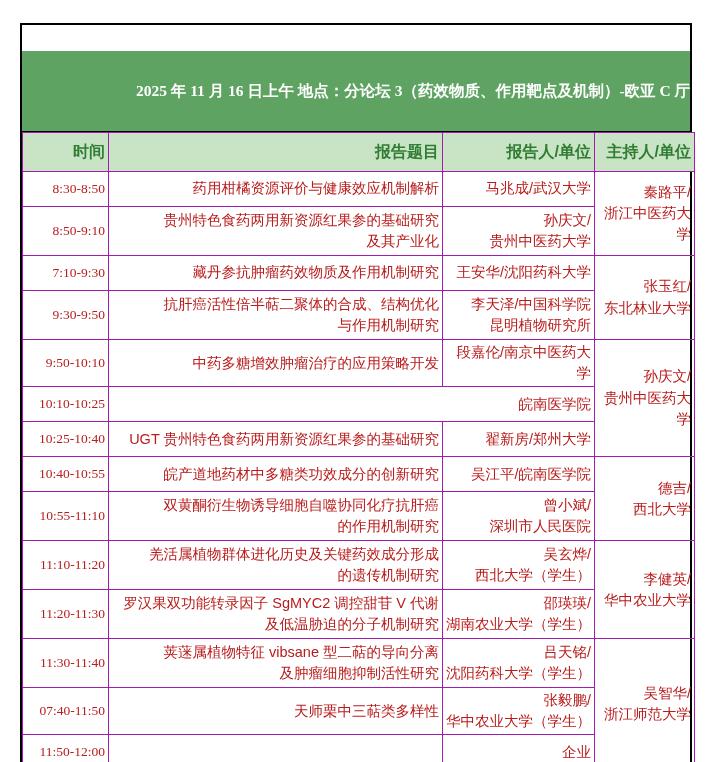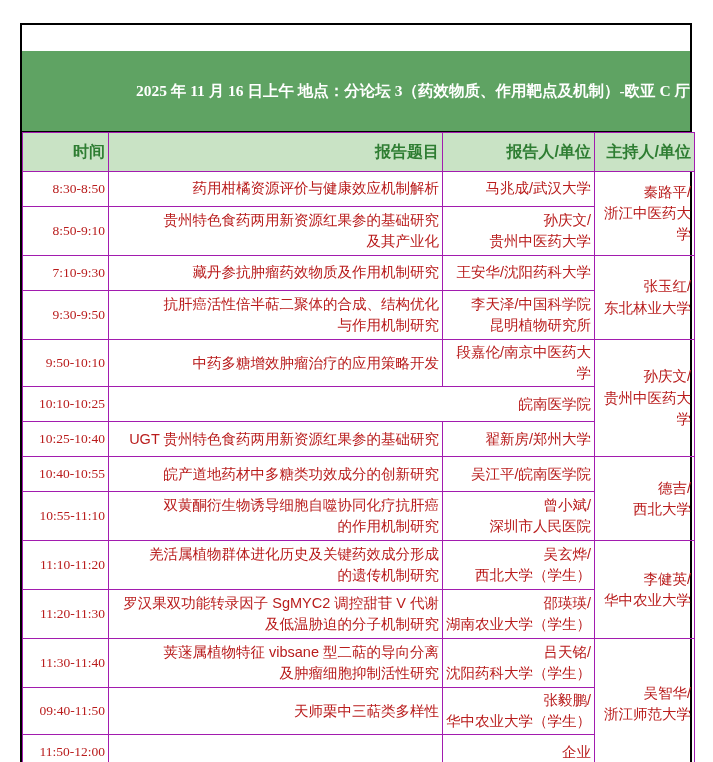--- a/index.html
+++ b/index.html
@@ -170,21 +170,21 @@
       <tr class="d">
         <td class="time">11:30-11:40</td>
         <td>荚蒾属植物特征 vibsane 型二萜的导向分离
 及肿瘤细胞抑制活性研究</td>
         <td>吕天铭/
 沈阳药科大学（学生）</td>
         <td rowspan="3">吴智华/
 浙江师范大学</td>
       </tr>
       <tr class="m">
-        <td class="time">09:40-11:50</td>
+        <td class="time">07:40-11:50</td>
         <td>天师栗中三萜类多样性</td>
         <td>张毅鹏/
 华中农业大学（学生）</td>
       </tr>
       <tr class="s">
         <td class="time">11:50-12:00</td>
         <td></td>
         <td>企业</td>
       </tr>
       <tr class="s">

